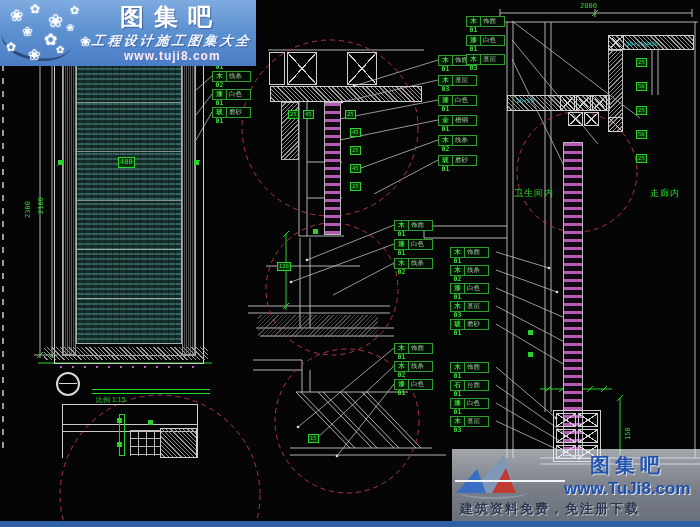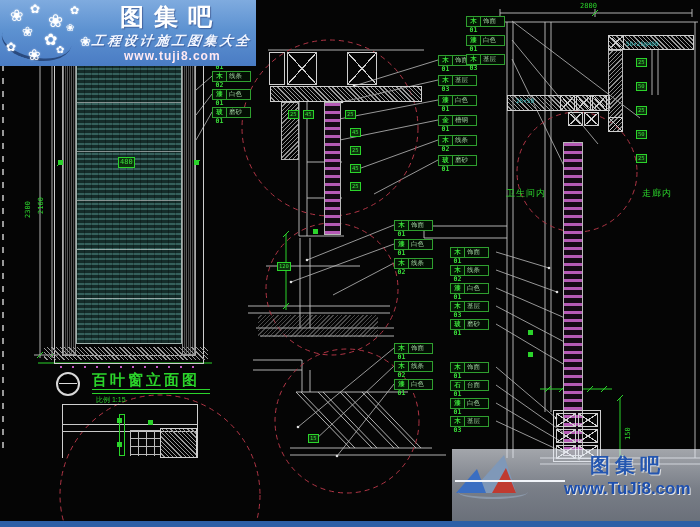--- a/index.html
+++ b/index.html
@@ -36,21 +36,21 @@
   .gdot{position:absolute;width:5px;height:5px;background:#2bd42b;}
   .gtext{position:absolute;color:#2bd42b;font:7px/8px "DejaVu Sans Mono",monospace;white-space:nowrap;}
   .ctext{position:absolute;color:#3ec9c9;font:6px/7px "DejaVu Sans Mono",monospace;white-space:nowrap;}
   .rot{transform:rotate(-90deg);transform-origin:left top;}
   
   .bubble{position:absolute;width:20px;height:20px;border:2px solid #d8d8d8;border-radius:50%;background:#000;}
   .bubble:after{content:"";position:absolute;left:1px;right:1px;top:9px;border-top:1.5px solid #d8d8d8;}
   .title-text{position:absolute;color:#2bd42b;font:700 15px/16px "Liberation Sans",sans-serif;letter-spacing:3px;}
   .title-ul{position:absolute;height:3px;border-top:1px solid #2bd42b;border-bottom:1px solid #2bd42b;}
   .scale-text{position:absolute;color:#2bd42b;font:7px/8px "Liberation Sans",sans-serif;}
-  .room{position:absolute;color:#2bd42b;font:9px/10px "Liberation Sans",sans-serif;letter-spacing:1px;}
+  .room{position:absolute;color:#2bd42b;font:9px/10px "Liberation Sans",sans-serif;letter-spacing:1px;padding-left:8px;}
   
   .diamond{position:absolute;width:24px;height:24px;border:2px solid #2bd42b;background:#07120a;transform:rotate(45deg);}
   .diamond .inner{position:absolute;left:6px;top:6px;width:10px;height:10px;border:1px solid #2bd42b;border-radius:50%;transform:rotate(-45deg);}
   
   .wm-left{position:absolute;left:0;top:455;width:256px;height:66px;
     background:linear-gradient(180deg,#7fabdf 0%,#5d92d1 45%,#4a7cc4 100%);overflow:hidden;}
   .wm-left .brand{position:absolute;left:120px;top:4px;color:#fff;font:700 24px/26px "Liberation Serif",serif;letter-spacing:10px;text-shadow:1px 1px 1px rgba(0,0,60,.35);}
   .wm-left .slogan{position:absolute;left:92px;top:33px;color:#f2f6ff;font:italic 700 13px/15px "Liberation Serif",serif;letter-spacing:3px;transform:skewX(-8deg);text-shadow:1px 1px 1px rgba(0,0,60,.3);}
   .wm-left .url{position:absolute;left:124px;top:50px;color:#ffe9f2;font:700 12px/13px "Liberation Sans",sans-serif;letter-spacing:1px;}
   .blossom{position:absolute;color:#fff;text-shadow:0 0 2px rgba(255,255,255,.7);}
@@ -244,21 +244,20 @@
     </div>
 
   <div class="gsq" style="left:118px;top:157px;font-size:7px;line-height:9px">480</div>
   <div class="gtext" style="left:28px;top:40px">50</div>
   <div class="gtext rot" style="left:24px;top:218px">2300</div>
   <div class="gtext rot" style="left:37px;top:214px">2160</div>
   <div class="gdot" style="left:58px;top:160px"></div>
   <div class="gdot" style="left:194px;top:160px"></div>
 
   <div class="bubble" style="left:56px;top:372px"></div>
-  <div class="title-text" style="left:92px;top:372px">百叶窗立面图</div>
   <div class="title-ul" style="left:92px;top:389px;width:118px"></div>
   <div class="scale-text" style="left:96px;top:396px">比例 1:15</div>
 
   <div class="frame" style="left:62px;top:404px;width:136px;height:54px;border-bottom:0"></div>
   <div class="wline" style="left:62px;top:424px;width:136px;height:1px"></div>
   <div class="wline" style="left:62px;top:431px;width:136px;height:1px"></div>
   <div class="abs hatch45" style="left:160px;top:428px;width:37px;height:30px;border:1px solid #cfcfcf;box-sizing:border-box"></div>
   <div class="abs" style="left:130px;top:430px;width:30px;height:26px;background-image:repeating-linear-gradient(90deg,#bbb 0 1px,transparent 1px 8px),repeating-linear-gradient(180deg,#bbb 0 1px,transparent 1px 8px)"></div>
   <div class="abs" style="left:119px;top:414px;width:6px;height:42px;border:1px solid #2bd42b;box-sizing:border-box"></div>
   <div class="gdot" style="left:117px;top:418px"></div>
@@ -466,16 +465,17 @@
   </div>
 
   <div class="wm-right">
     <div class="logo-tri1"></div>
     <div class="logo-tri3"></div>
     <div class="logo-tri2"></div>
     <div class="logo-swoosh"></div>
     <div class="rule"></div>
     <div class="brand">图集吧</div>
     <div class="url">www.TuJi8.com</div>
+    <div class="note">建筑资料免费，免注册下载</div>
   </div>
 
   <div class="bottom-strip"></div>
 </div>
 
 </body></html>

